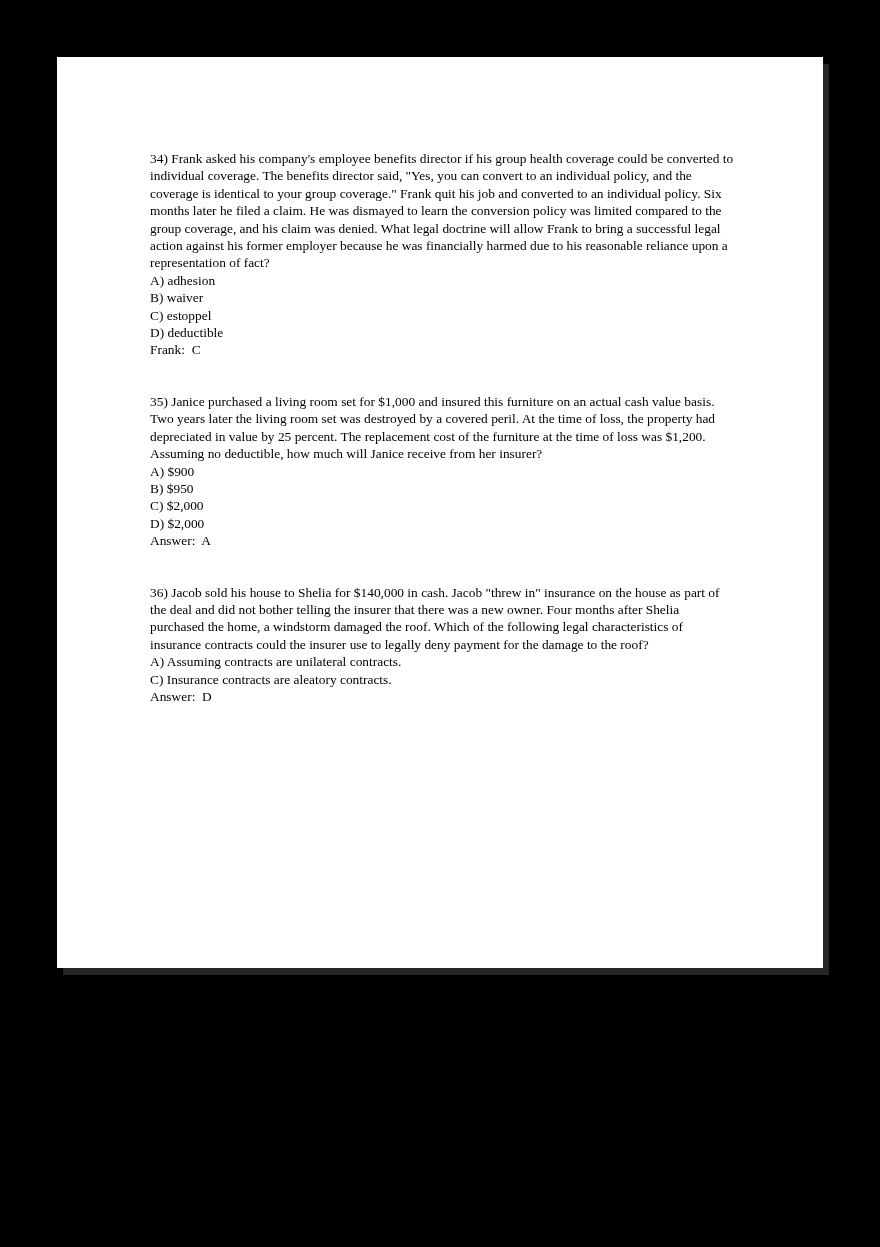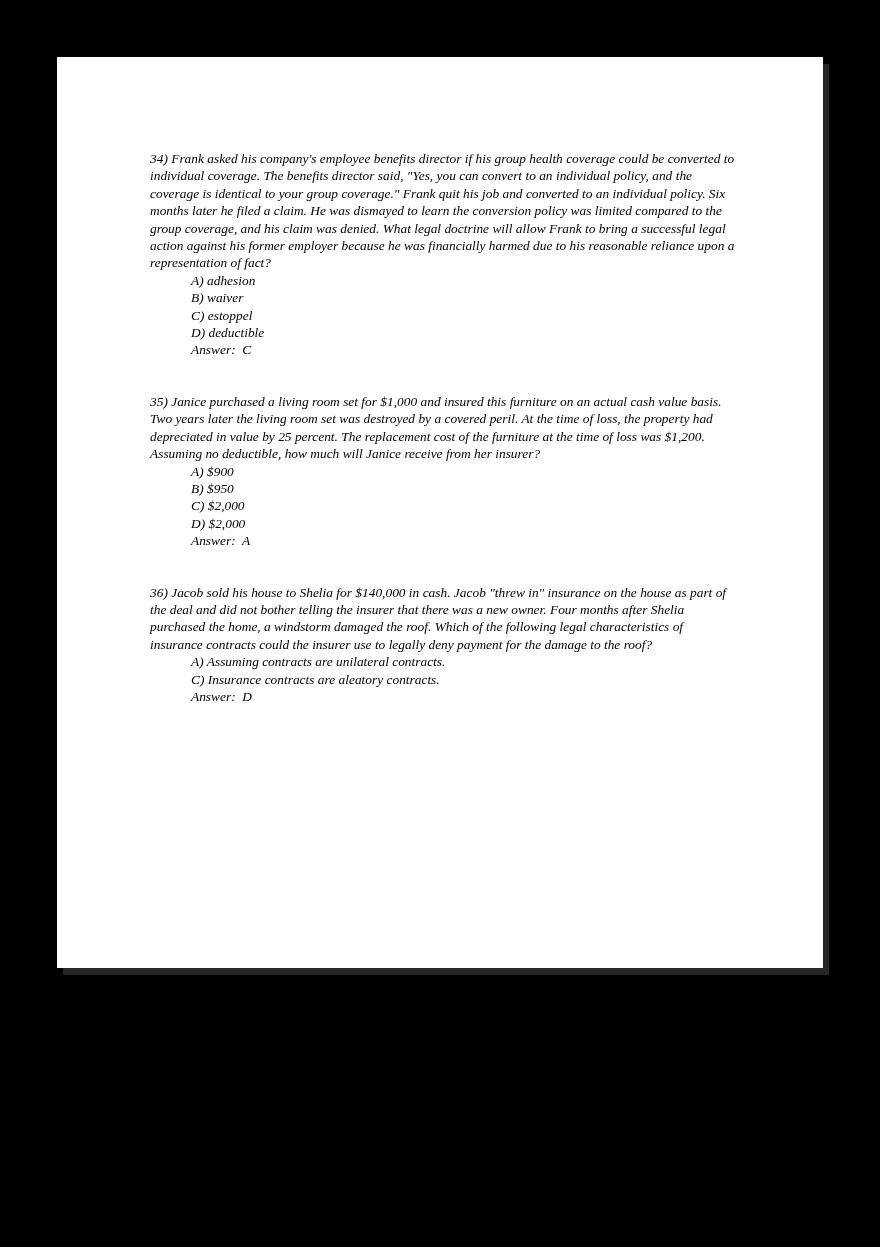--- a/index.html
+++ b/index.html
@@ -14,52 +14,50 @@
     font-family: "Liberation Serif", serif;
   }
   .page {
     position: absolute;
     left: 57px;
     top: 57px;
     width: 766px;
     height: 911px;
     background: #ffffff;
     box-shadow: 6px 7px 0 rgba(70, 70, 70, 0.55);
-    font-style: italic;
   }
   .page-content {
     padding: 93px 88px 0 93px;
     color: #000000;
     font-size: 13.4px;
     line-height: 17.4px;
   }
   .question {
     margin-bottom: 34px;
   }
   .line {
     white-space: pre-wrap;
-    margin-left: 41px;
   }
   .stem {
     white-space: pre-wrap;
   }
 </style>
 </head>
 <body>
 
 <div class="page">
   <div class="page-content">
 
     <div class="question">
       <div class="stem">34) Frank asked his company's employee benefits director if his group health coverage could be converted to individual coverage. The benefits director said, "Yes, you can convert to an individual policy, and the coverage is identical to your group coverage." Frank quit his job and converted to an individual policy. Six months later he filed a claim. He was dismayed to learn the conversion policy was limited compared to the group coverage, and his claim was denied. What legal doctrine will allow Frank to bring a successful legal action against his former employer because he was financially harmed due to his reasonable reliance upon a representation of fact?</div>
       <div class="line">A) adhesion</div>
       <div class="line">B) waiver</div>
       <div class="line">C) estoppel</div>
       <div class="line">D) deductible</div>
-      <div class="line">Answer:  C</div>
+      <div class="line">Frank:  C</div>
     </div>
 
     <div class="question">
       <div class="stem">35) Janice purchased a living room set for $1,000 and insured this furniture on an actual cash value basis. Two years later the living room set was destroyed by a covered peril. At the time of loss, the property had depreciated in value by 25 percent. The replacement cost of the furniture at the time of loss was $1,200. Assuming no deductible, how much will Janice receive from her insurer?</div>
       <div class="line">A) $900</div>
       <div class="line">B) $950</div>
       <div class="line">C) $2,000</div>
       <div class="line">D) $2,000</div>
       <div class="line">Answer:  A</div>
     </div>

